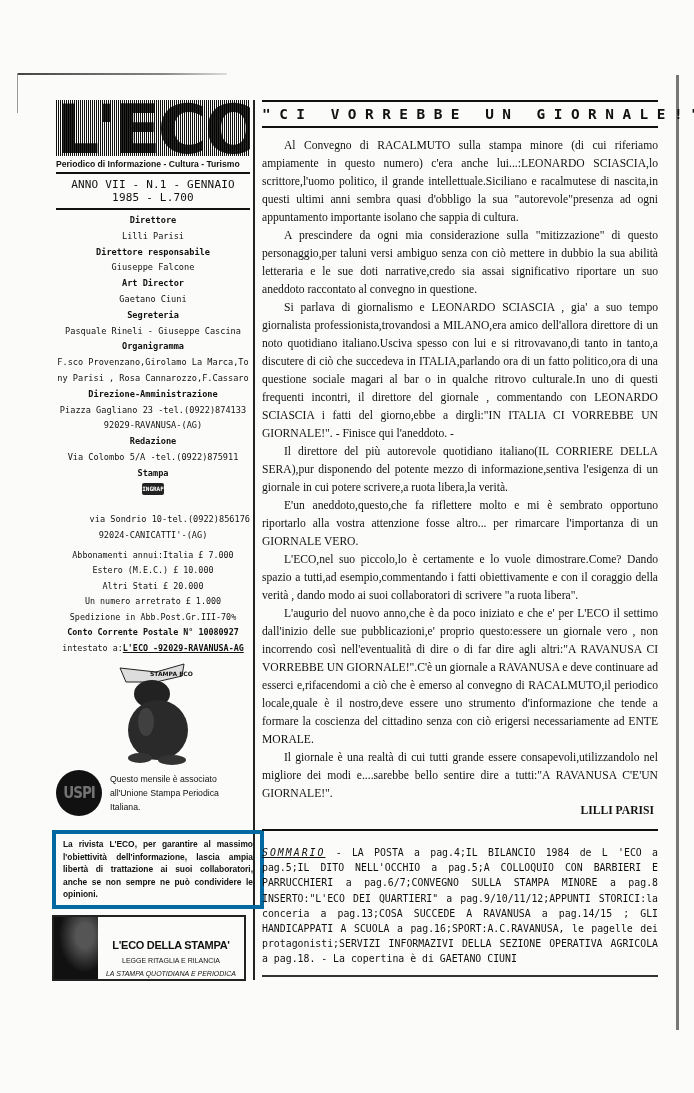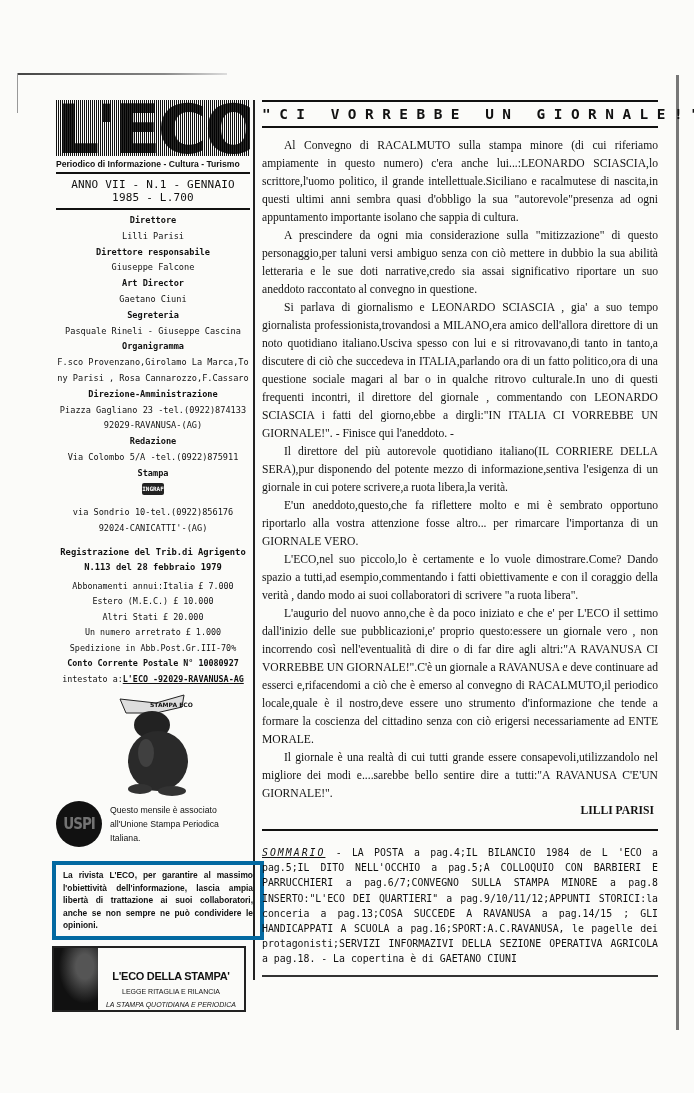--- a/index.html
+++ b/index.html
@@ -88,28 +88,24 @@
     <div class="role">Organigramma</div>
     <div style="white-space:nowrap;">F.sco Provenzano,Girolamo La Marca,To</div>
     <div style="white-space:nowrap;">ny Parisi , Rosa Cannarozzo,F.Cassaro</div>
     <div class="role">Direzione-Amministrazione</div>
     <div style="white-space:nowrap;">Piazza Gagliano 23 -tel.(0922)874133</div>
     <div>92029-RAVANUSA-(AG)</div>
     <div class="role">Redazione</div>
     <div>Via Colombo 5/A -tel.(0922)875911</div>
     <div class="role">Stampa</div>
     <div><span class="printer-logo">INGRAF</span></div>
-    <div style="margin-top:8px;">via Sondrio 10-tel.(0922)856176</div>
+    <div style="margin-top:15px;text-align:right;">via Sondrio 10-tel.(0922)856176</div>
     <div>92024-CANICATTI'-(AG)</div>
   </div>
 
-  <div class="reg">
-    <div>Registrazione del Trib.di Agrigento</div>
-    <div>N.113 del 28 febbraio 1979</div>
-  </div>
 
   <div class="subs">
     <div>Abbonamenti annui:Italia £ 7.000</div>
     <div>Estero (M.E.C.) £ 10.000</div>
     <div>Altri Stati £ 20.000</div>
     <div>Un numero arretrato £ 1.000</div>
     <div>Spedizione in Abb.Post.Gr.III-70%</div>
     <div class="b">Conto Corrente Postale N° 10080927</div>
     <div style="white-space:nowrap;"><span>intestato a:</span><span class="u">L'ECO -92029-RAVANUSA-AG</span></div>
   </div>

